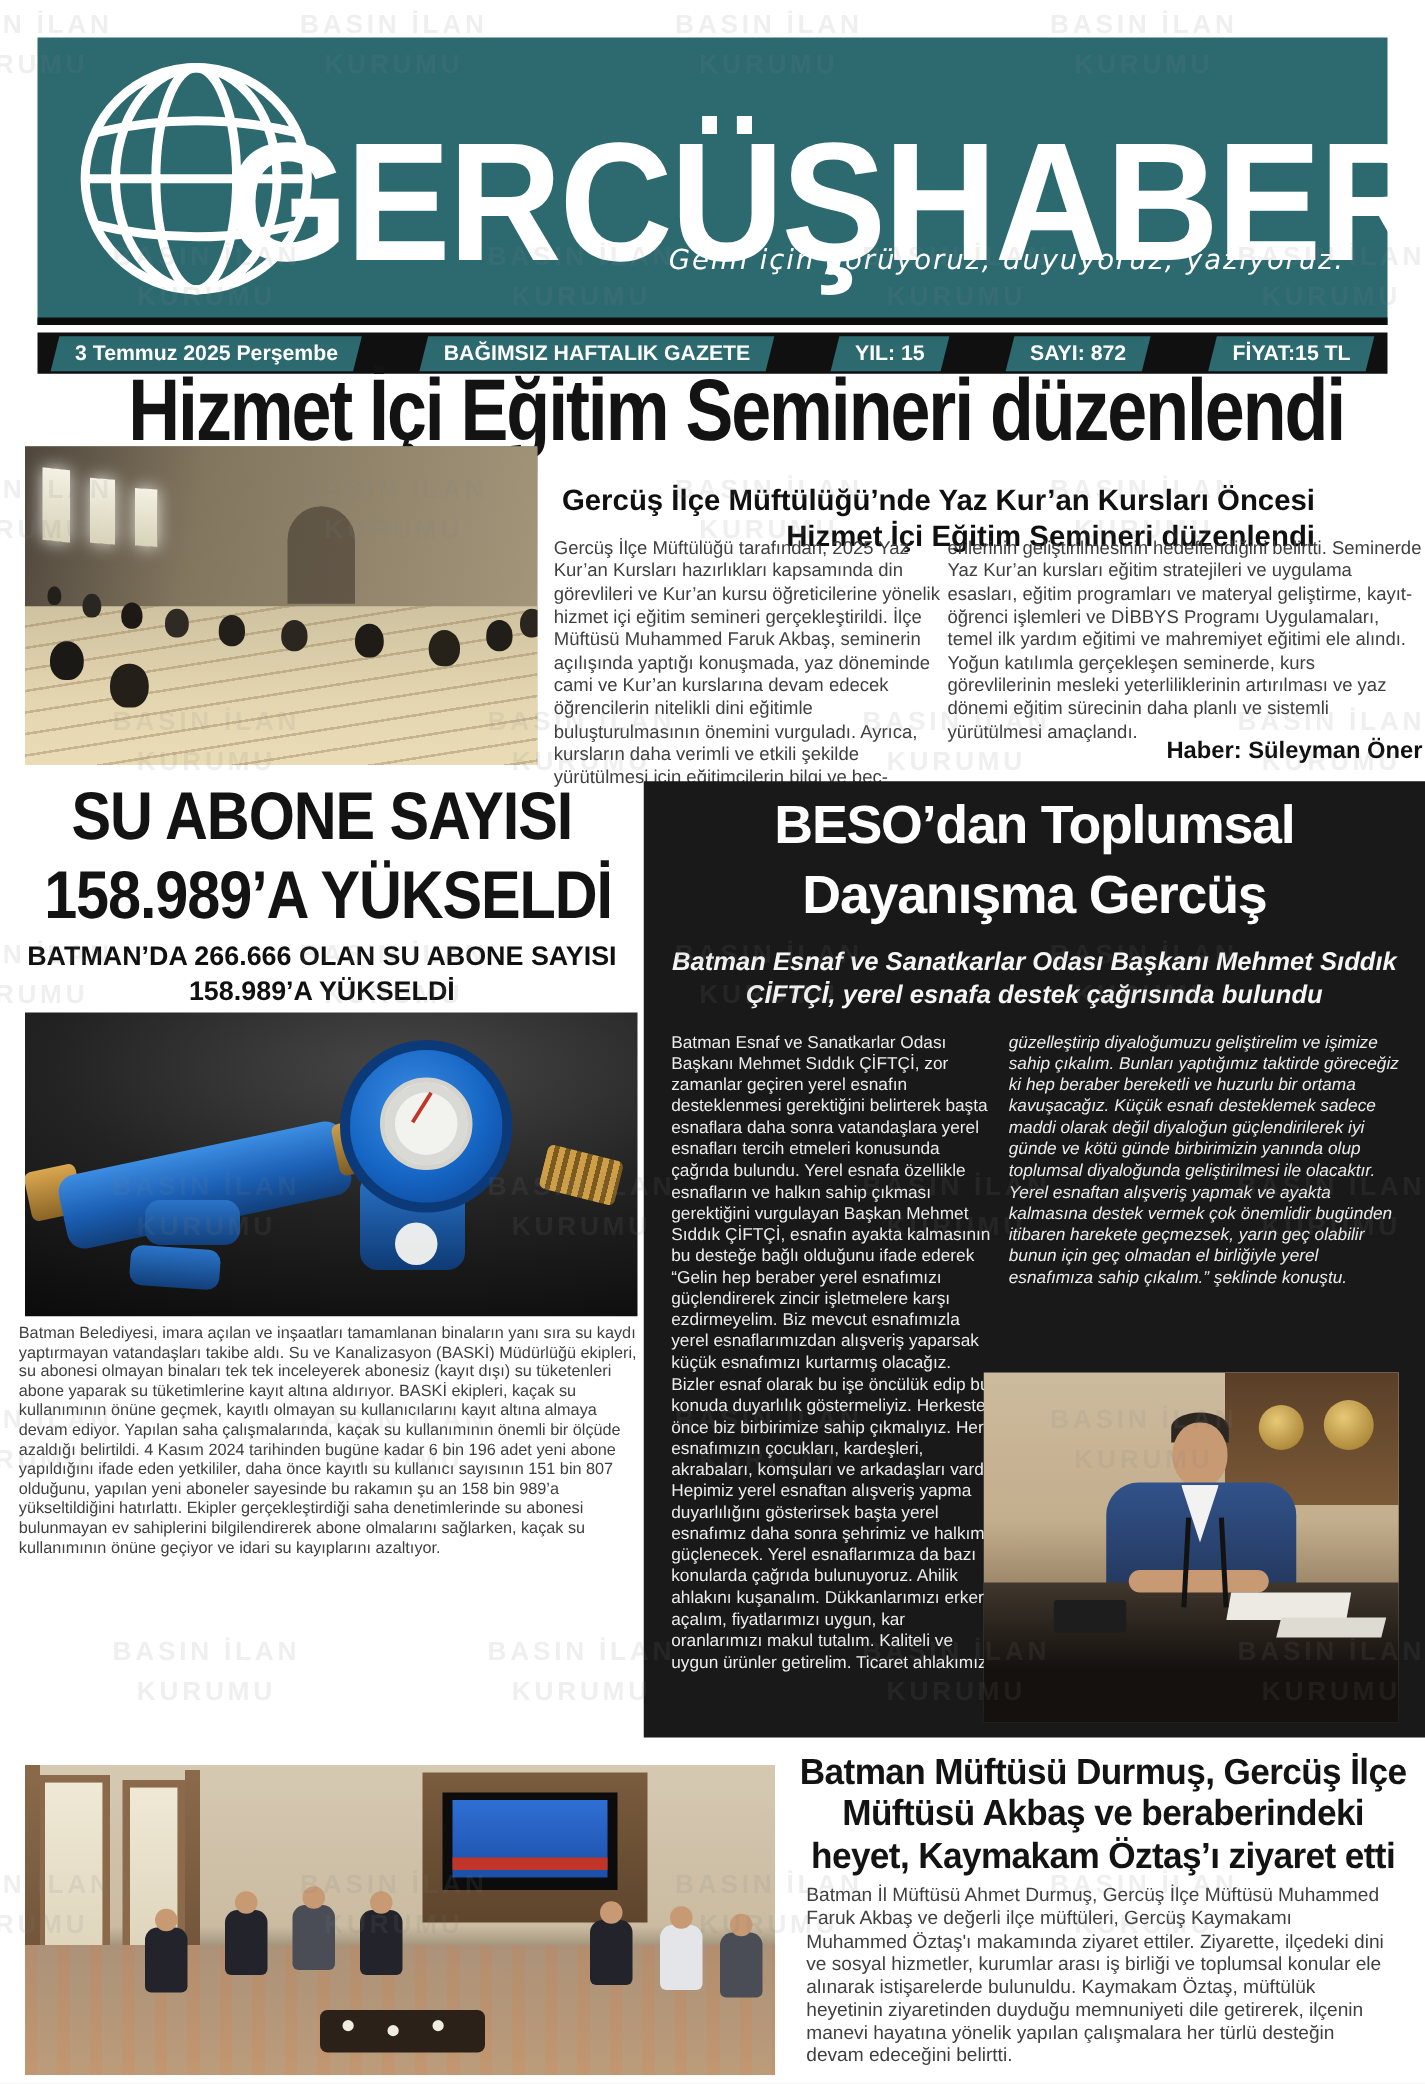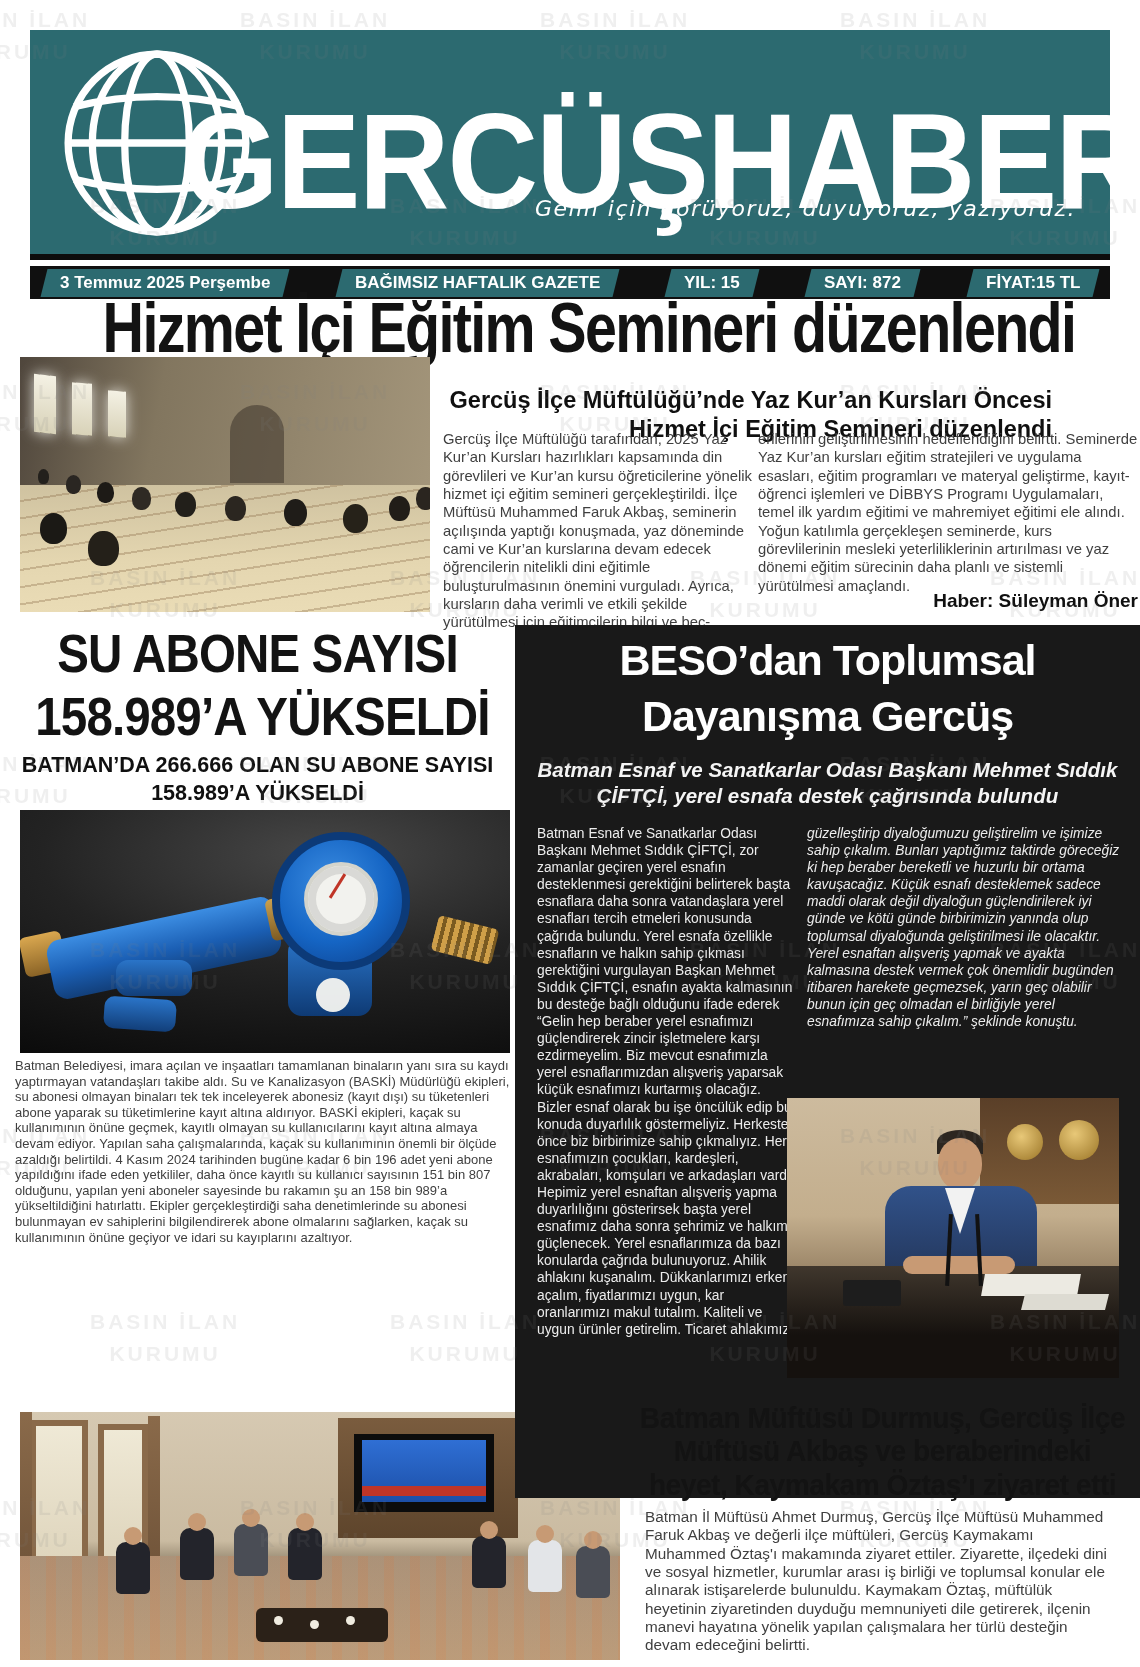--- a/index.html
+++ b/index.html
@@ -123,21 +123,21 @@
   .water-h{left:5px;top:622px;width:505px;text-align:center;font-weight:800;font-size:54px;
            line-height:1.16;letter-spacing:-1px;transform:scaleX(.88);color:#131313;white-space:nowrap;}
   .water-sub{left:10px;top:752px;width:495px;text-align:center;font-weight:800;font-size:21.5px;
              line-height:1.28;color:#101010;}
   .water-body{left:15px;top:1058px;width:500px;font-size:13px;line-height:1.2;}
 
   .muftuluk-h{left:10px;top:1300px;width:500px;text-align:center;font-weight:800;font-size:44px;
               line-height:1.18;letter-spacing:-1px;color:#131313;}
 
   
-  .beso-box{left:515px;top:625px;width:625px;height:873px;background:var(--beso);color:#fff;}
+  .beso-box{left:515px;top:625px;width:625px;height:765px;background:var(--beso);color:#fff;}
   .beso-h{position:absolute;left:0;top:8px;width:100%;text-align:center;font-weight:700;font-size:43px;
           line-height:1.3;letter-spacing:-1px;color:#fff;}
   .beso-sub{position:absolute;left:14px;top:132px;width:597px;text-align:center;font-weight:700;
             font-size:20.5px;line-height:1.28;color:#f5f5f5;font-style:italic;}
   .beso-col{position:absolute;top:200px;font-size:13.8px;line-height:1.24;color:#ededed;text-align:left;}
   .beso-col1{left:22px;width:262px;}
   .beso-col2{left:292px;width:318px;font-style:italic;}
 
   
   .visit-h{left:625px;top:1402px;width:515px;text-align:center;font-weight:800;font-size:29px;

